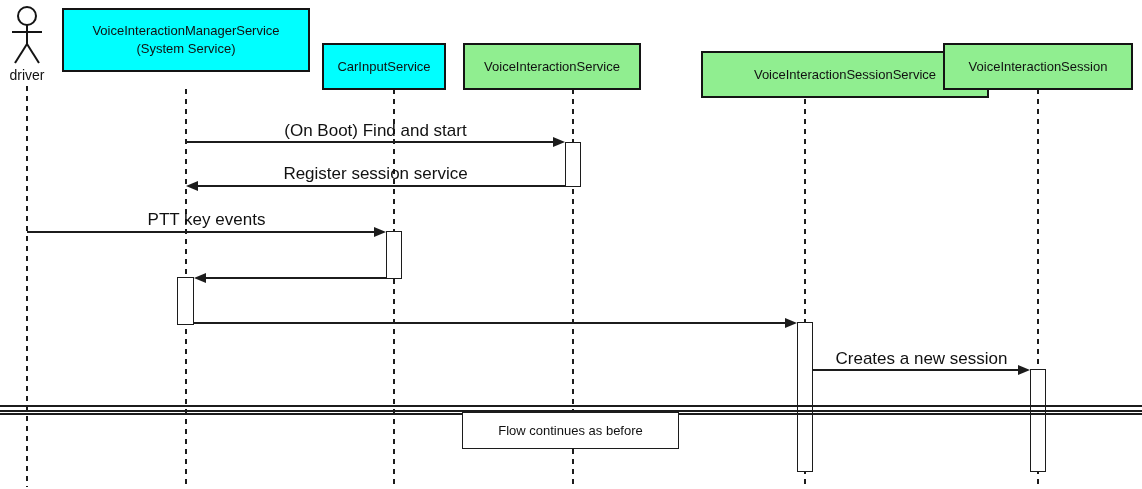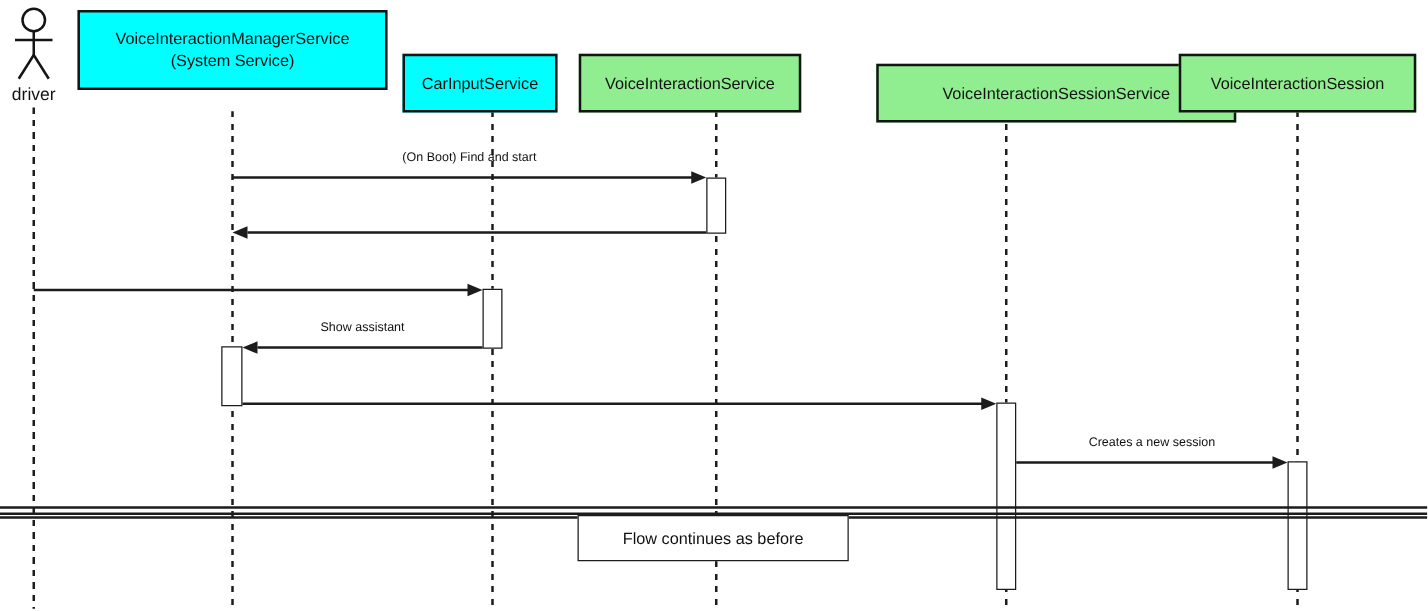--- a/index.html
+++ b/index.html
@@ -41,21 +41,21 @@
     z-index: 3;
   }
   .msg-line {
     position: absolute;
     height: 1.5px;
     background: #1c1c1c;
     z-index: 4;
   }
   .msg-label {
     position: absolute;
-    font-size: 10px;
+    font-size: 17px;
     text-align: center;
     white-space: nowrap;
     z-index: 4;
   }
   .arrow-r {
     position: absolute;
     width: 0; height: 0;
     border-top: 5px solid transparent;
     border-bottom: 5px solid transparent;
     border-left: 12px solid #1c1c1c;
@@ -127,27 +127,28 @@
   <div class="activation" style="left:565px;  top:142px; width:16px; height:45px;"></div>
   <div class="activation" style="left:386px;  top:231px; width:16px; height:48px;"></div>
   <div class="activation" style="left:177px;  top:277px; width:17px; height:48px;"></div>
   <div class="activation" style="left:797px;  top:322px; width:16px; height:150px;"></div>
   <div class="activation" style="left:1030px; top:369px; width:16px; height:103px;"></div>
 
   <div class="msg-label" style="left:186px; top:121px; width:379px;">(On Boot) Find and start</div>
   <div class="msg-line" style="left:186px; top:141px; width:368px;"></div>
   <div class="arrow-r" style="left:553px; top:137px;"></div>
 
+  <div class="msg-label" style="left:186px; top:164px; width:379px;">Register session service</div>
   <div class="msg-line" style="left:198px; top:185px; width:367px;"></div>
   <div class="arrow-l" style="left:186px; top:181px;"></div>
 
+  <div class="msg-label" style="left:27px; top:210px; width:359px;">PTT key events</div>
   <div class="msg-line" style="left:27px; top:231px; width:348px;"></div>
   <div class="arrow-r" style="left:374px; top:227px;"></div>
 
-  <div class="msg-label" style="left:194px; top:257px; width:192px;">Show assistant</div>
   <div class="msg-line" style="left:206px; top:277px; width:180px;"></div>
   <div class="arrow-l" style="left:194px; top:273px;"></div>
 
   <div class="msg-line" style="left:194px; top:322px; width:592px;"></div>
   <div class="arrow-r" style="left:785px; top:318px;"></div>
 
   <div class="msg-label" style="left:813px; top:349px; width:217px;">Creates a new session</div>
   <div class="msg-line" style="left:813px; top:369px; width:206px;"></div>
   <div class="arrow-r" style="left:1018px; top:365px;"></div>
 

